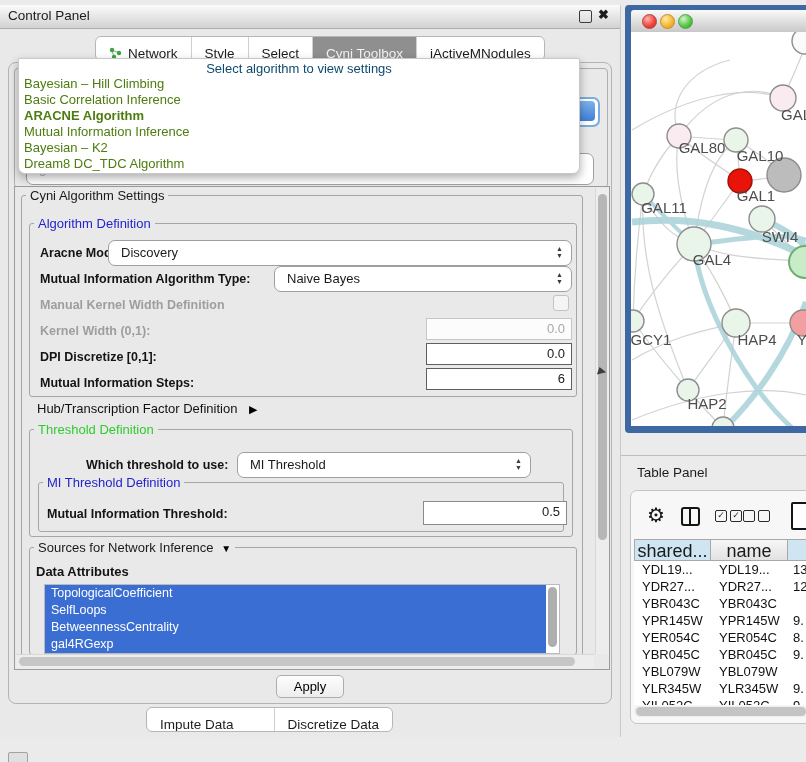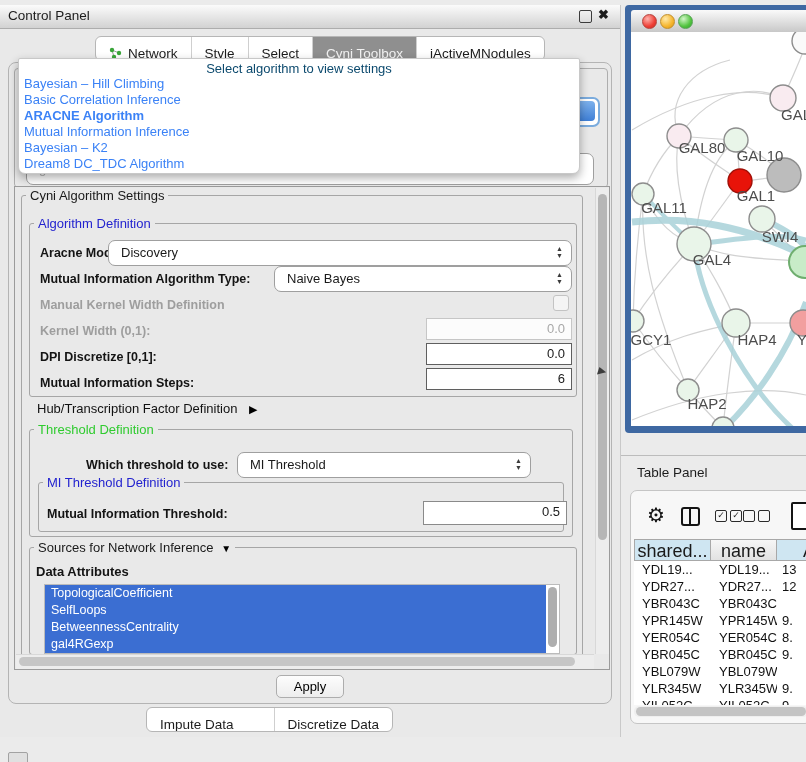--- a/index.html
+++ b/index.html
@@ -70,21 +70,21 @@
   .hthumb{position:absolute;left:3px;top:2px;width:556px;height:9px;background:#c6c6c6;border-radius:5px;}
 
   .apply{position:absolute;left:276px;top:670px;width:68px;height:23px;background:linear-gradient(#fdfdfd,#ededed);
          border:1px solid #adadad;border-radius:5px;font-size:13px;font-family:"Liberation Sans",sans-serif;}
   .mini-btn{position:absolute;left:8px;top:747px;width:18px;height:14px;background:#e0e0e0;border:1px solid #a2a2a2;border-radius:2px;}
 
   
   .popup{position:absolute;left:18px;top:58px;width:560px;height:114px;background:#ffffff;
          border:1px solid #c8c8c8;border-radius:2px 2px 7px 7px;box-shadow:0 4px 10px rgba(0,0,0,.32);z-index:40;}
   .dd-hint{height:15px;line-height:15px;text-align:center;color:#0c4a6e;font-size:13px;padding-top:2px;}
-  .dd-item{height:16px;line-height:16px;font-size:13px;color:#3b82f6;padding-left:5px;white-space:nowrap;}
+  .dd-item{height:16px;line-height:16px;font-size:13px;color:#4d7c0f;padding-left:5px;white-space:nowrap;}
   .dd-item.bold{font-weight:bold;}
 
   
   .cursor{position:absolute;left:598px;top:368px;width:0;height:0;border-left:8px solid #3c3c3c;
           border-top:3px solid transparent;border-bottom:5px solid transparent;transform:rotate(18deg);}
 
   
   .netwin{position:absolute;left:625px;top:5px;width:188px;height:428px;background:#3e68a2;border-radius:4px;}
   .net-titlebar{position:absolute;left:6px;top:5px;width:182px;height:22px;
                 background:linear-gradient(#fafafa,#c8c8c8);border-bottom:1px solid #9a9a9a;border-radius:3px 3px 0 0;}
@@ -106,21 +106,21 @@
   .pair .bx{width:10px;height:10px;border:1.5px solid #2a2a2a;border-radius:2px;font-size:9px;line-height:9px;text-align:center;color:#2a2a2a;}
   .file-icon{position:absolute;left:160px;top:11px;width:22px;height:24px;border:2px solid #141414;border-radius:2px;background:#fff;}
   .thead{position:absolute;left:3px;top:48px;width:174px;height:22px;overflow:hidden;display:flex;}
   .th{height:22px;line-height:22px;text-align:center;font-size:18px;border:1px solid #a8a8a8;border-left:none;
       background:linear-gradient(#f6f6f6,#e2e2e2);flex:none;box-sizing:border-box;}
   .th:first-child{border-left:1px solid #a8a8a8;}
   .th.selcol{background:#cfe6f2;}
   .rows{position:absolute;left:3px;top:70px;width:174px;height:144px;overflow:hidden;background:#ffffff;}
   .trow{display:flex;height:17px;line-height:17px;font-size:13px;color:#111;}
   .td{flex:none;padding-left:8px;box-sizing:border-box;white-space:nowrap;overflow:hidden;}
-  .c1{width:77px;}.c2{width:66px;}.c3{width:60px;padding-left:5px;}
+  .c1{width:77px;}.c2{width:77px;}.c3{width:60px;padding-left:5px;}
   .tp-hscroll{position:absolute;left:3px;top:215px;width:174px;height:11px;background:#efefef;border-radius:5px;}
   .tp-hthumb{position:absolute;left:2px;top:1px;width:170px;height:9px;background:#c4c4c4;border-radius:5px;}
 </style>
 </head>
 <body>
 
 <div id="page">
 
   <div class="cpw">
     <div class="titlebar">

